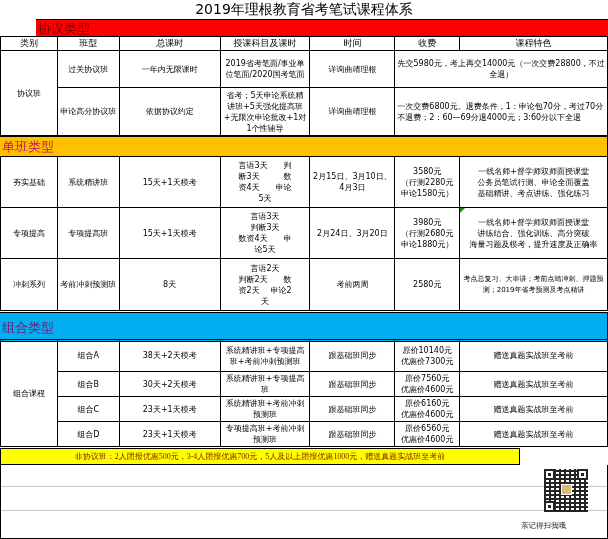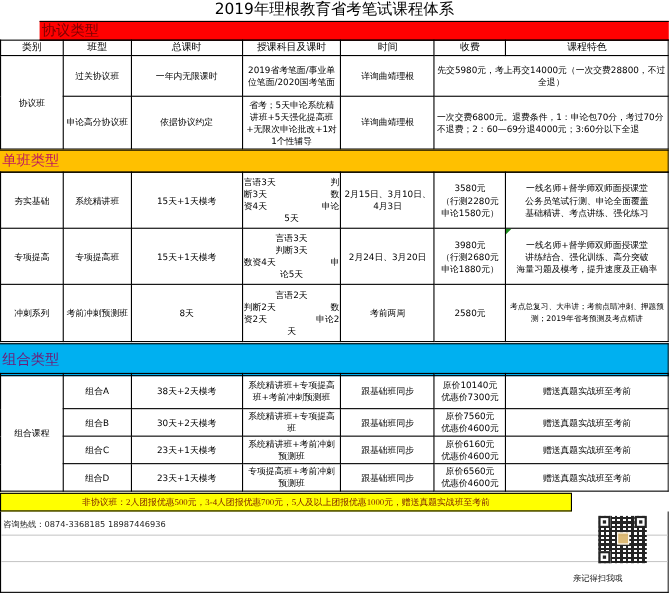--- a/index.html
+++ b/index.html
@@ -8,21 +8,21 @@
   .band { position: absolute; left: 0; width: 608px; font-size: 13px; padding-left: 2px; border-top: 1px solid #000; border-bottom: 1px solid #000; border-right: 1px solid #000; }
   .band.red { top: 19px; height: 18px; line-height: 17px; background: #ff0000; color: #7a0000; margin-left: 36px; }
   .band.orange { top: 136px; height: 21px; line-height: 20px; background: #ffc000; color: #be185d; }
   .band.blue { top: 312px; height: 30px; line-height: 29px; background: #00b0f0; color: #701a75; }
   table { position: absolute; left: 0; border-collapse: collapse; table-layout: fixed; }
   td, th { border: 1px solid #000; font-size: 8px; font-weight: normal; text-align: center; vertical-align: middle; line-height: 11px; padding: 0 2px; overflow: hidden; }
   th { font-size: 9px; height: 14px; }
   .t1 { top: 36px; }
   .t2 { top: 156px; }
   .t3 { top: 339px; }
-  .subj { text-align: left; padding: 1px 1px; }
+  .subj { text-align: left; padding: 1px 18px; }
   .subj .row { display: flex; justify-content: space-between; }
   .subj .c { text-align: center; }
   .notice { position: absolute; left: 0; top: 448px; width: 520px; height: 17px; background: #ffff00; border: 1px solid #000; text-align: center; font-size: 8px; line-height: 15px; color: #7a1a00; font-family: Liberation Serif, serif; }
   .footer { position: absolute; left: 0; top: 465px; width: 608px; height: 74px; border: 1px solid #000; border-top: none; }
   .fline { position: absolute; left: 2px; font-size: 7.5px; color: #222; }
   .hr { position: absolute; left: 0; width: 606px; height: 1px; background: #c8c8c8; }
   .qr { position: absolute; left: 543px; top: 4px; width: 44px; height: 43px; background: #fff;
         background-image:
           repeating-linear-gradient(90deg, #000 0 2px, transparent 2px 5px),
           repeating-linear-gradient(0deg, #000 0 2px, transparent 2px 4px);
@@ -231,21 +231,20 @@
           <div>优惠价4600元</div>
         </td>
     <td>赠送真题实战班至考前</td>
   </tr>
 </tbody>
   </table>
 
 <div class="notice">非协议班：2人团报优惠500元，3-4人团报优惠700元，5人及以上团报优惠1000元，赠送真题实战班至考前</div>
 
 <div class="footer">
-  <div class="fline" style="top:7px">咨询热线：0874-3368185    18987446936</div>
   <div class="hr" style="top:21px"></div>
   <div class="hr" style="top:45px"></div>
   <div class="qr">
     <span class="f" style="left:0;top:0"></span>
     <span class="f" style="right:0;top:0"></span>
     <span class="f" style="left:0;bottom:0"></span>
     <span class="logo"></span>
   </div>
   <div class="qrcap">亲记得扫我哦</div>
 </div>

